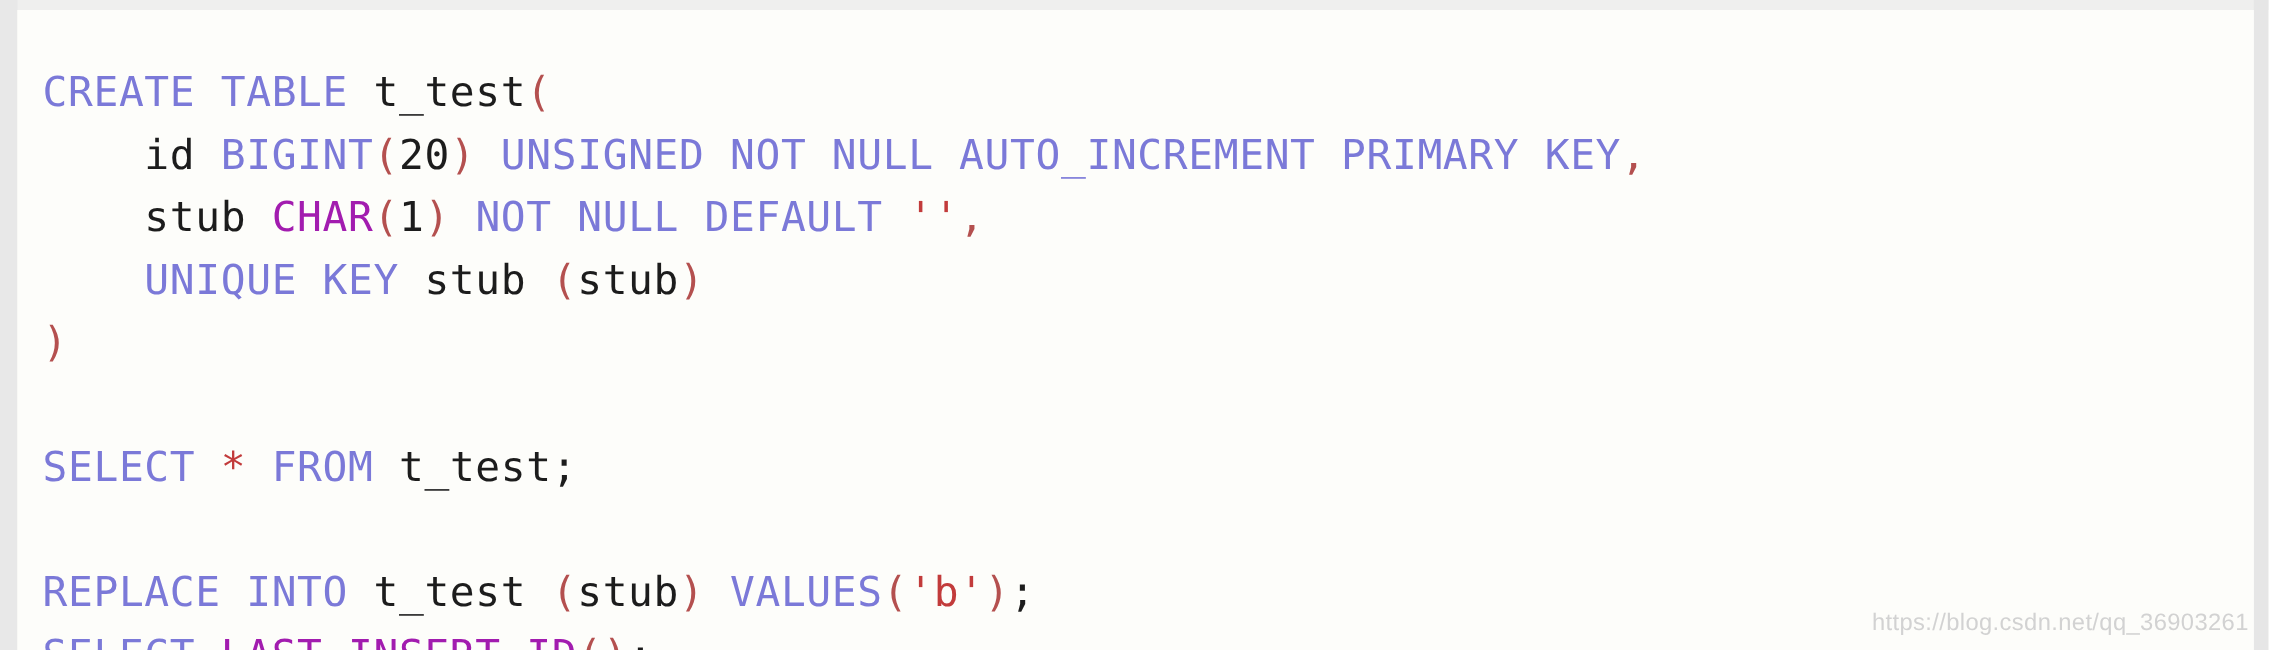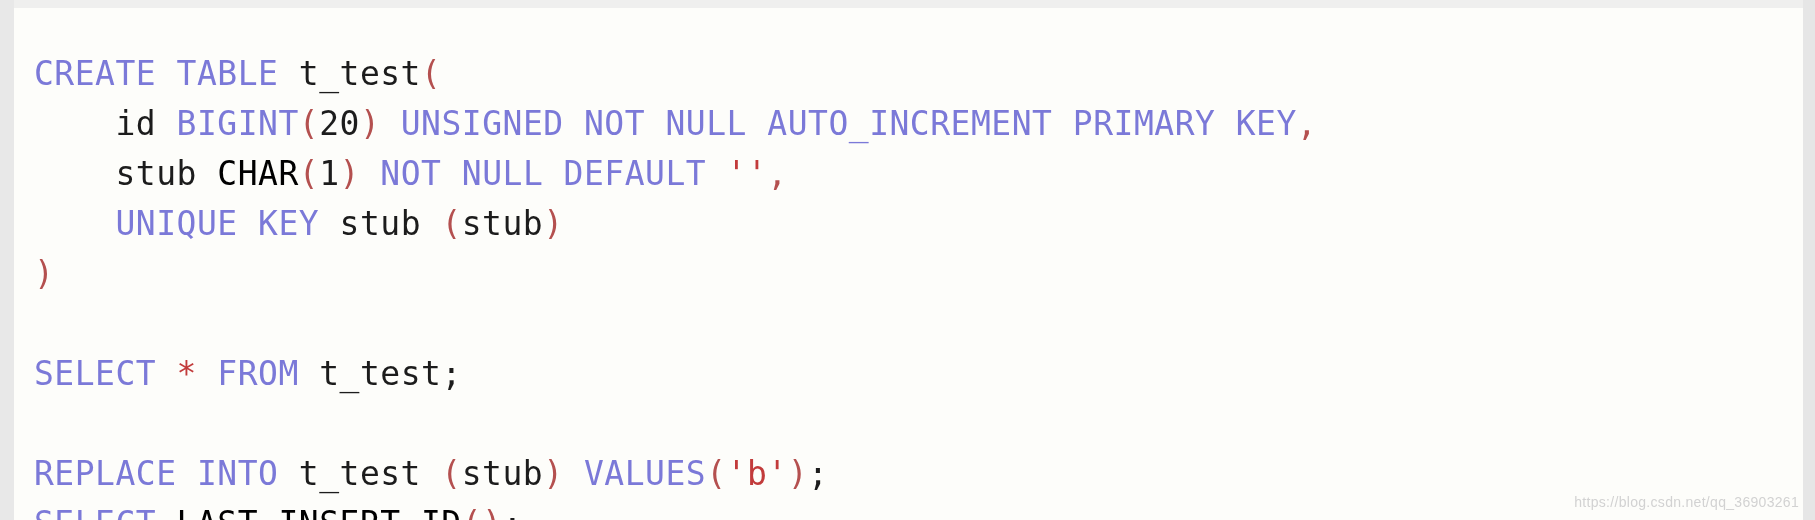--- a/index.html
+++ b/index.html
@@ -57,31 +57,31 @@
   }
   .line {
     height: 50px;
     white-space: pre;
   }
   .line.blank {
     height: 50px;
   }
   
   .kw   { color: #7b79d8; }
-  .fn   { color: #000000; }
+  .fn   { color: #a21caf; }
   .str  { color: #c23b3b; }
   .punc { color: #b4504f; }
   .id   { color: #1c1c1c; }
 
   .watermark {
     position: absolute;
     right: 16px;
     bottom: 10px;
     font-family: "Liberation Sans", sans-serif;
-    font-size: 14px;
+    font-size: 19px;
     color: #d2d2d2;
     letter-spacing: 0.3px;
     user-select: none;
   }
 </style>
 </head>
 <body>
 
 <div id="screen">
 

